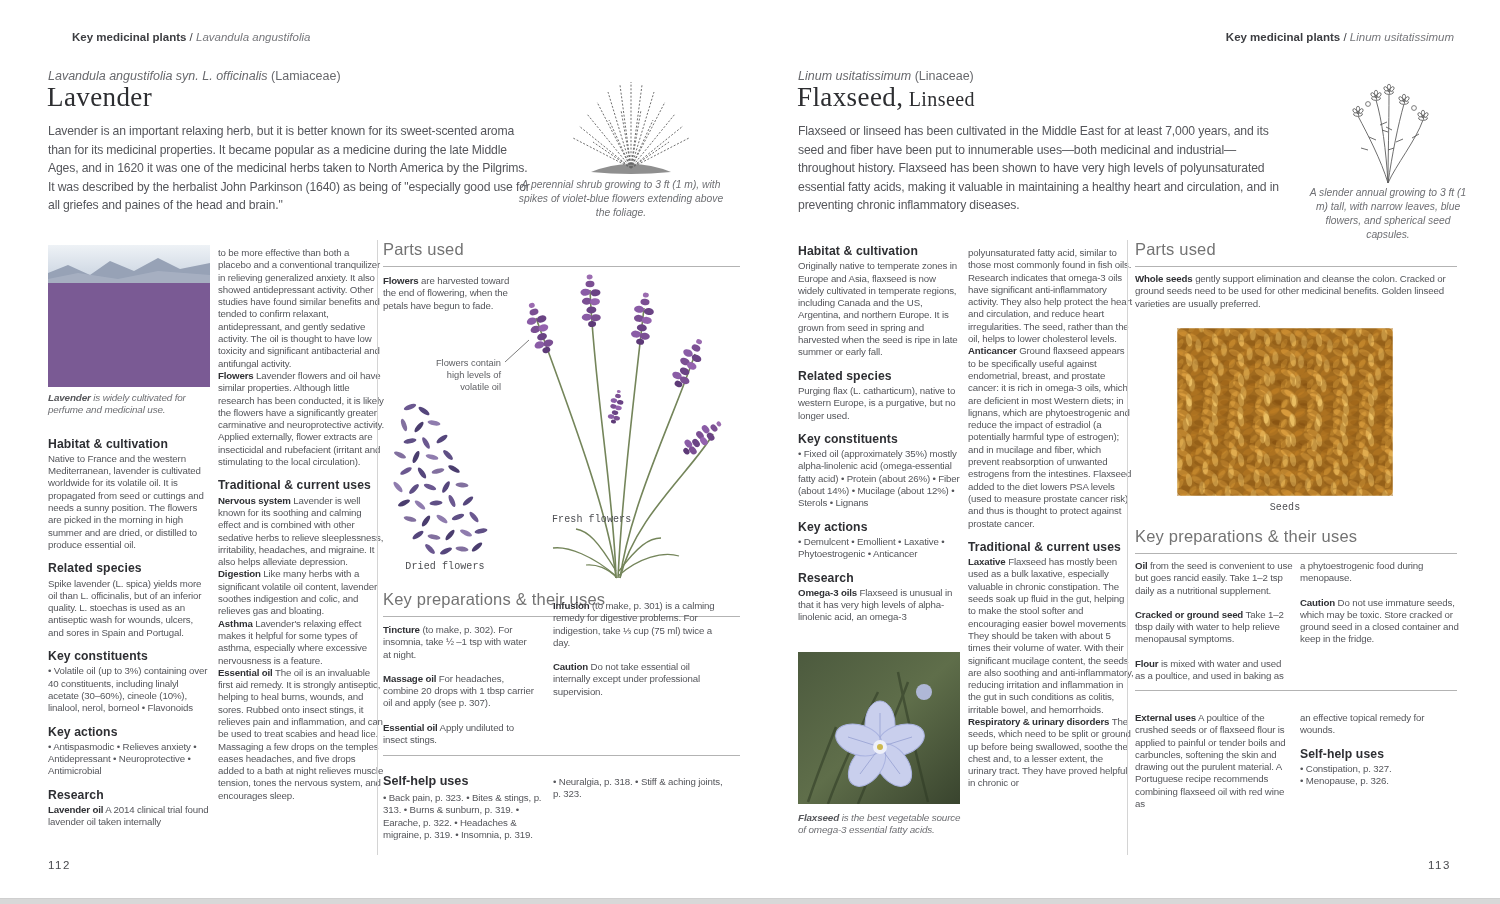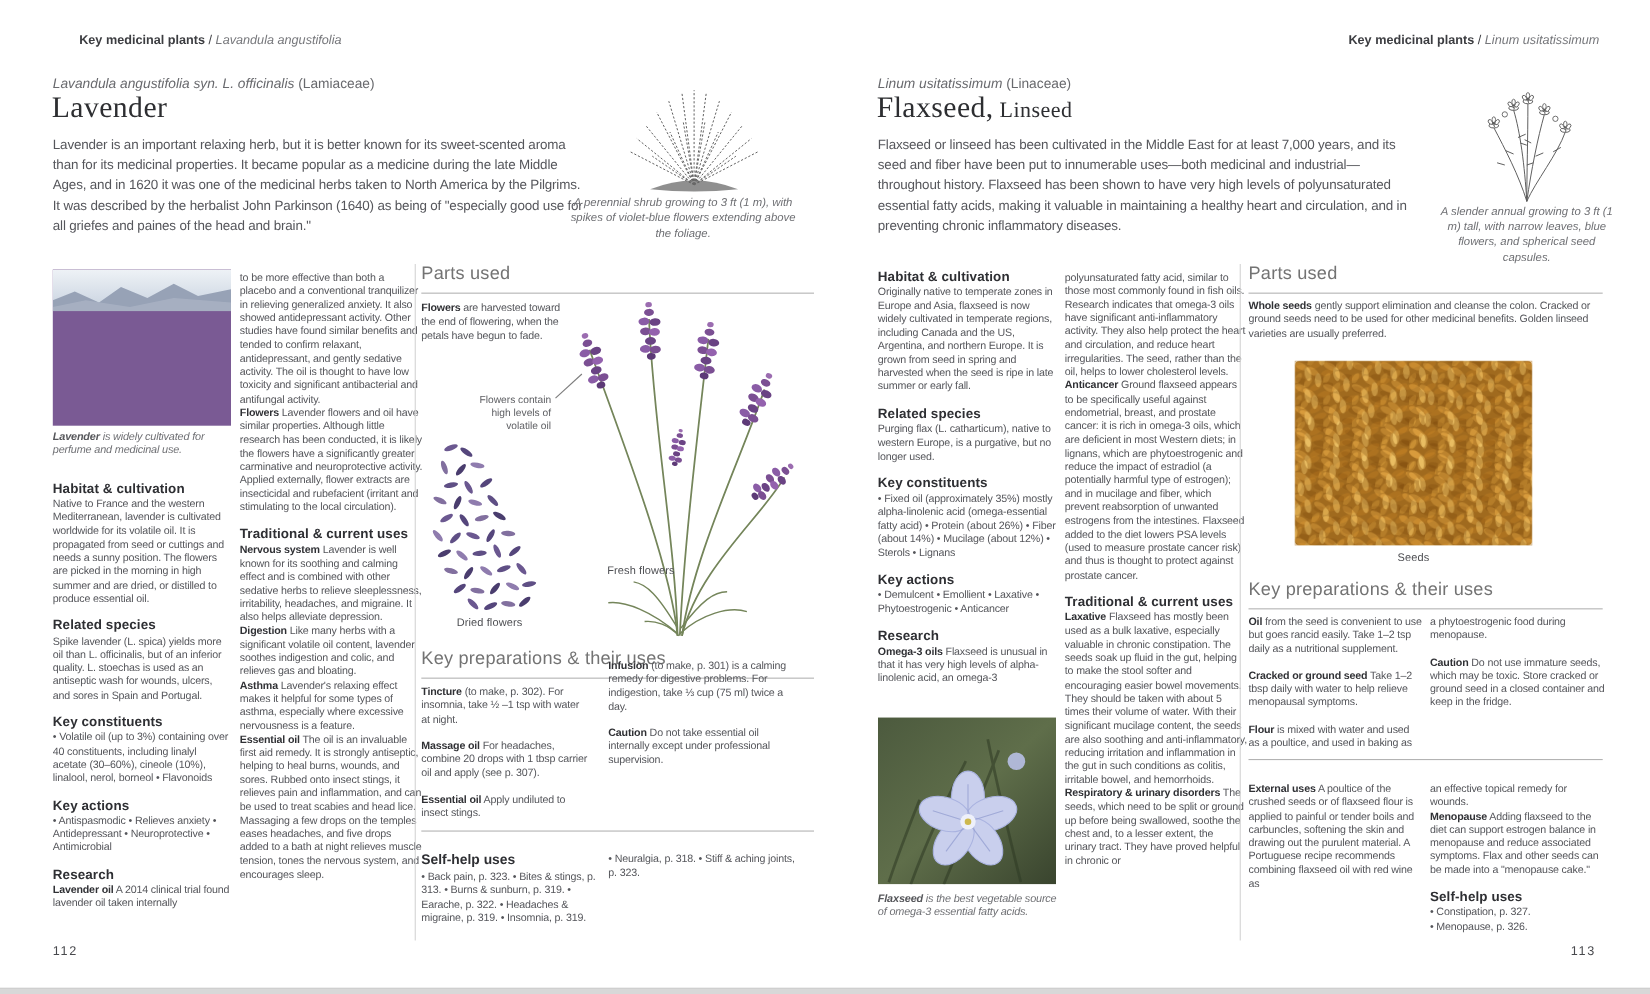--- a/index.html
+++ b/index.html
@@ -25,21 +25,21 @@
   .lead{font-weight:bold;color:#303135;}
   .cap{font-size:9.9px;line-height:12.3px;font-style:italic;color:#6e6f73;}
   .cap .lead{color:#56575b;}
   
   .panelhead{position:absolute;font-size:16.5px;color:#737373;padding-bottom:7px;border-bottom:1px solid #b3b3b3;letter-spacing:.2px;}
   .hrule{position:absolute;height:1px;background:#b3b3b3;}
   .vrule{position:absolute;width:1px;background:#d4d4d4;}
   .prepcol{position:absolute;font-size:9.7px;line-height:12.3px;letter-spacing:-.15px;width:155px;color:#55565b;}
   .prepcol p{margin:0 0 12px;}
   .shhead{position:absolute;font-size:12.6px;font-weight:bold;color:#2e2f33;}
-  .label{position:absolute;font-size:10px;color:#4d4e52;letter-spacing:.1px;}
+  .label{position:absolute;font-size:10px;color:#4d4e52;letter-spacing:.1px;font-family:Liberation Mono, monospace;}
   .anno{position:absolute;font-size:9.3px;line-height:12px;color:#5f6064;text-align:right;}
   .pageno{position:absolute;top:859px;font-size:11.5px;color:#48494d;letter-spacing:1.5px;}
   
   .photo-field{position:absolute;left:48px;top:245px;width:162px;height:142px;overflow:hidden;background:#7a5a94;}
   .photo-field .sky{position:absolute;left:0;top:0;width:100%;height:36px;background:linear-gradient(#eef2f6,#c9d3e0);}
   .photo-field .field{position:absolute;left:0;top:30px;width:100%;height:112px;
      background:linear-gradient(rgba(208,192,224,.55),rgba(0,0,0,0) 30%),
 romans                repeating-conic-gradient(from 160deg at 62% -20%, #54406d 0deg 2.6deg, #8d6dad 2.6deg 5.2deg),#7a5a94;}
   .photo-flax{position:absolute;left:798px;top:652px;width:162px;height:152px;overflow:hidden;}
   .seedsimg{position:absolute;left:1177px;top:328px;}
@@ -372,21 +372,20 @@
     <p>a phytoestrogenic food during menopause.</p>
     <p><span class="lead">Caution</span> <span>Do not use immature seeds, which may be toxic. Store cracked or ground seed in a closed container and keep in the fridge.</span></p>
   </div>
   <div class="hrule" style="left:1135px;top:690px;width:322px;"></div>
 
   <div class="col" style="left:1135px;top:712px;width:160px;">
     <p><span class="lead">External uses</span> <span>A poultice of the crushed seeds or of flaxseed flour is applied to painful or tender boils and carbuncles, softening the skin and drawing out the purulent material. A Portuguese recipe recommends combining flaxseed oil with red wine as</span></p>
   </div>
   <div class="col" style="left:1300px;top:712px;width:160px;">
     <p>an effective topical remedy for wounds.</p>
-    <p><span class="lead">Menopause</span> <span>Adding flaxseed to the diet can support estrogen balance in menopause and reduce associated symptoms. Flax and other seeds can be made into a "menopause cake."</span></p>
     <h3>Self-help uses</h3>
     <p>• Constipation, p. 327.</p>
     <p>• Menopause, p. 326.</p>
   </div>
 
   <div class="pageno" style="left:1428px;">113</div>
 
   <div class="bottom-strip"></div>
 </div>
 

